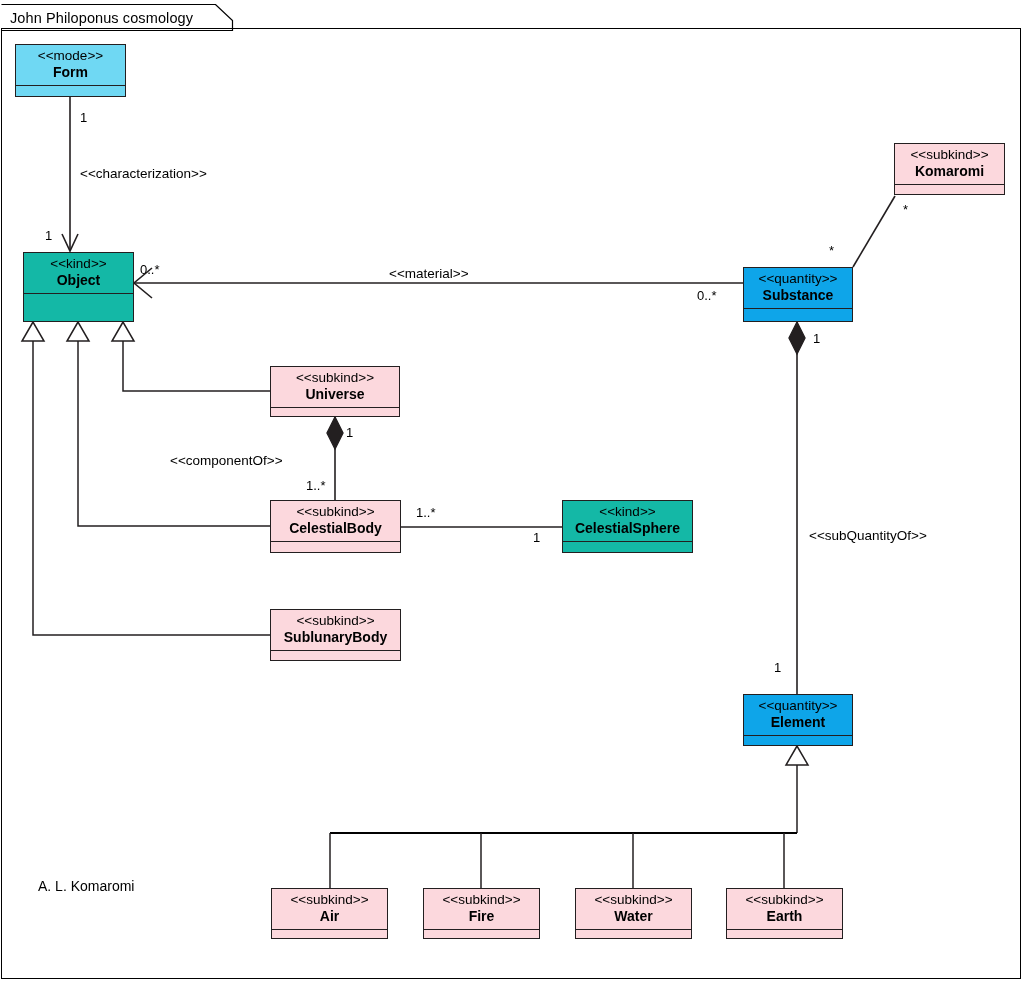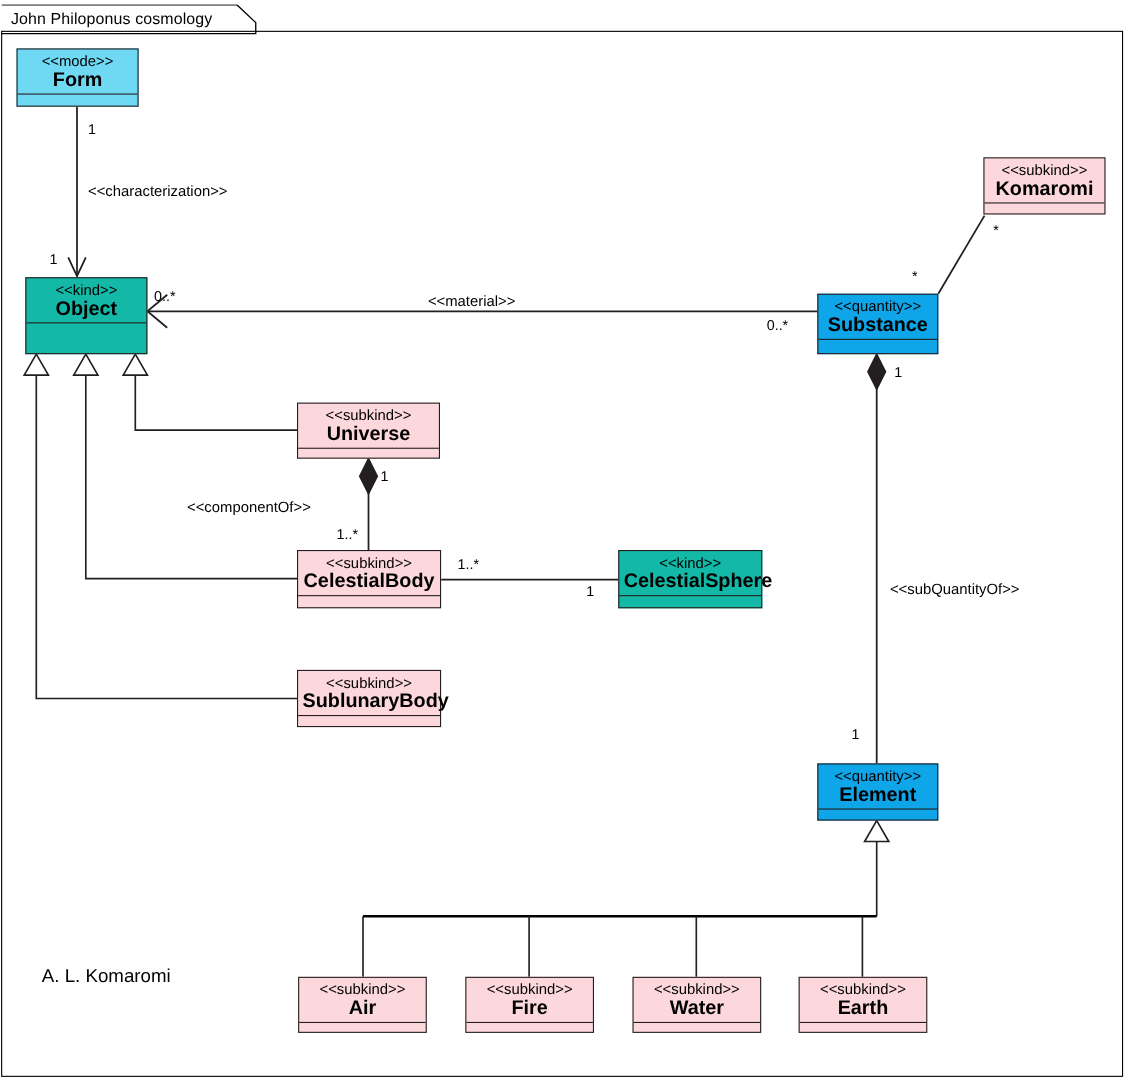--- a/index.html
+++ b/index.html
@@ -62,21 +62,21 @@
   }
   .uml-class .stereo {
     display: block;
     font-size: 13.5px;
     line-height: 16px;
     color: #000;
     white-space: nowrap;
   }
   .uml-class .cname {
     display: block;
-    font-size: 18px;
+    font-size: 14px;
     line-height: 17px;
     font-weight: bold;
     color: #000;
     white-space: nowrap;
   }
   .uml-class .attrs {
     flex: 1 1 auto;
     min-height: 11px;
   }
   .c-kind   { background: #14b8a6; }
@@ -87,21 +87,21 @@
   .lbl {
     position: absolute;
     font-size: 13px;
     line-height: 15px;
     color: #000;
     white-space: nowrap;
   }
   .lbl-stereo { font-size: 13.5px; }
   .credit {
     position: absolute;
-    font-size: 17px;
+    font-size: 14px;
     color: #000;
     white-space: nowrap;
   }
   
   .ov {
     position: absolute;
     left: 0; top: 0;
     width: 1024px; height: 982px;
     pointer-events: none;
   }

